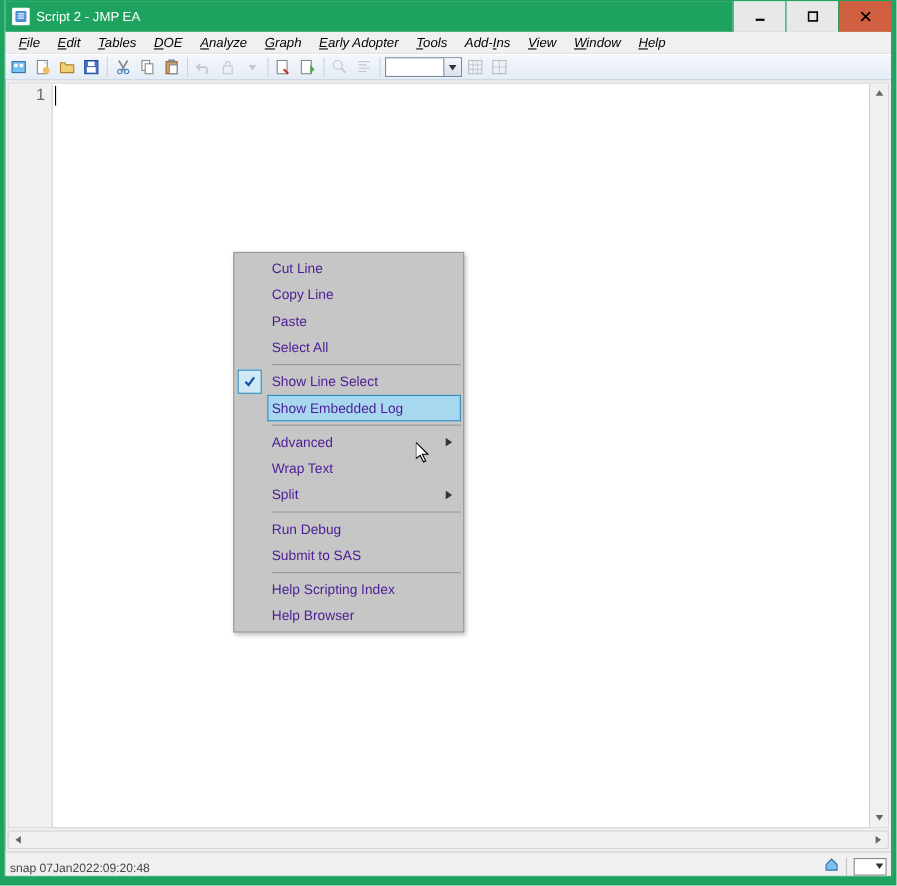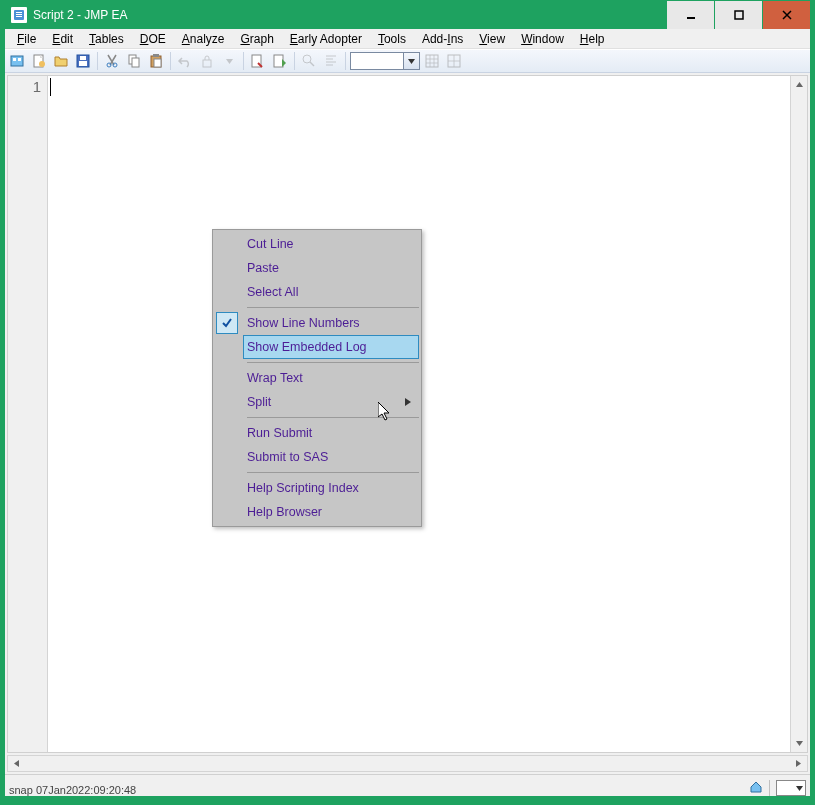--- a/index.html
+++ b/index.html
@@ -66,20 +66,21 @@
   display: flex;
   align-items: center;
   padding: 0 4px;
   font-size: 12px;
   color: #000;
   border-bottom: 1px solid #e0e0e0;
 }
 .menubar .menuitem {
   padding: 2px 8px;
   cursor: default;
+  font-style: italic;
 }
 .menubar .menuitem u { text-decoration: underline; }
 .toolbar {
   height: 24px;
   background: #eef3fa;
   background: linear-gradient(#f4f7fc, #e4ecf5);
   border-top: 1px solid #fff;
   border-bottom: 1px solid #c9d3e2;
   display: flex;
   align-items: center;
@@ -481,50 +482,59 @@
     </div>
   </div>
 </div>
 
 <div class="context-menu">
   <ul id="ctx-list">
       <li>
         <span>Cut Line</span>
       </li>
       <li>
+        <span>Copy Line</span>
+      </li>
+      <li>
         <span>Paste</span>
       </li>
       <li>
         <span>Select All</span>
       </li>
       <li class="sep"></li>
       <li>
         <span class="check">
           <svg width="12" height="12" viewBox="0 0 12 12">
             <path d="M2 6 L5 9 L10 2" fill="none" stroke="#1050a0" stroke-width="2"></path>
           </svg>
         </span>
-        <span>Show Line Numbers</span>
+        <span>Show Line Select</span>
       </li>
       <li class="highlight">
         <span>Show Embedded Log</span>
       </li>
       <li class="sep"></li>
+      <li>
+        <span>Advanced</span>
+        <span class="submenu-arrow"><svg width="6" height="8" viewBox="0 0 6 8">
+            <path d="M0 0 L6 4 L0 8 Z" fill="#333"></path>
+          </svg></span>
+      </li>
       <li>
         <span>Wrap Text</span>
       </li>
       <li>
         <span>Split</span>
         <span class="submenu-arrow"><svg width="6" height="8" viewBox="0 0 6 8">
             <path d="M0 0 L6 4 L0 8 Z" fill="#333"></path>
           </svg></span>
       </li>
       <li class="sep"></li>
       <li>
-        <span>Run Submit</span>
+        <span>Run Debug</span>
       </li>
       <li>
         <span>Submit to SAS</span>
       </li>
       <li class="sep"></li>
       <li>
         <span>Help Scripting Index</span>
       </li>
       <li>
         <span>Help Browser</span>

